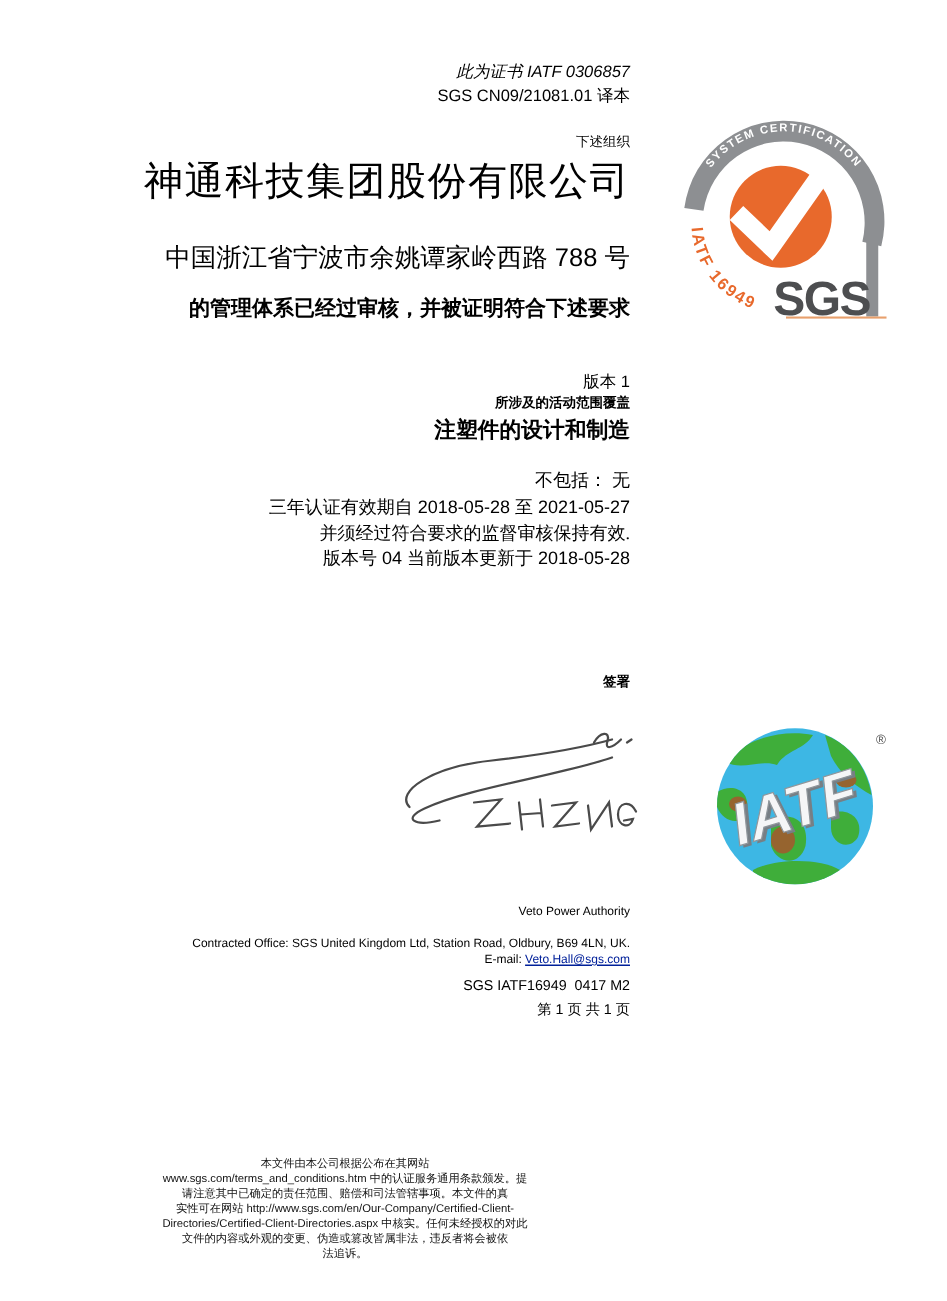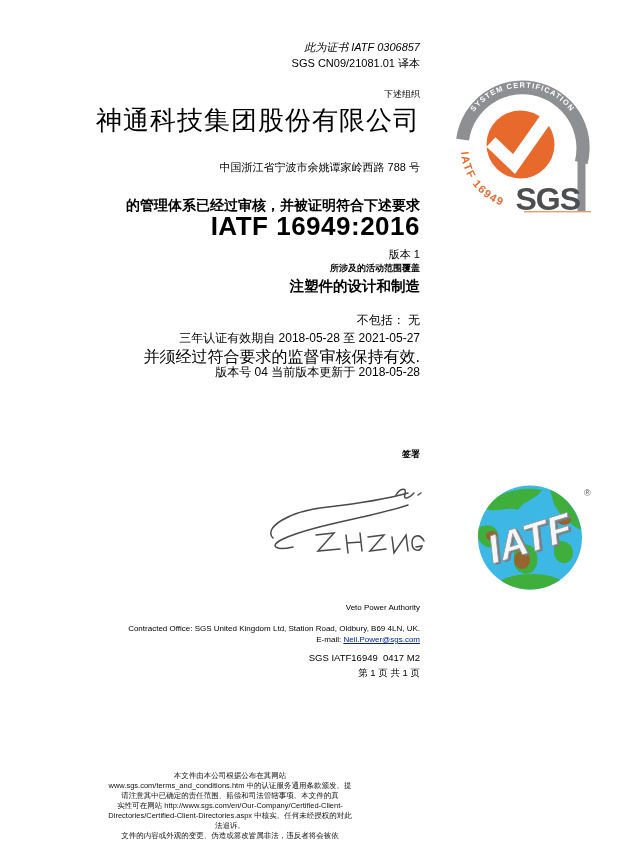--- a/index.html
+++ b/index.html
@@ -7,29 +7,29 @@
     position:relative; width:631px; height:867px; background:#ffffff;
     font-family:"Liberation Sans", sans-serif; color:#000; overflow:hidden;
   }
   .col { position:absolute; left:40px; top:0; width:380px; height:720px; }
   .ln  { position:absolute; right:0; white-space:nowrap; text-align:right; }
 
   .cert-ref        { top:40px;  font-size:11px;font-style:italic; }
   .trans-ref       { top:56px;  font-size:11px; }
   .org-intro       { top:88px;  font-size:9px;  font-weight:normal; }
   .company-name    { top:103px; font-size:26px; letter-spacing:1px; }
-  .address         { top:160px; font-size:11px; }
+  .address         { top:160px; font-size:17px; }
   .audit-statement { top:197px; font-size:14px; font-weight:bold; }
   .standard-name   { top:211px; font-size:26px; font-weight:bold; letter-spacing:0.5px; }
   .version         { top:247px; font-size:11px; }
   .scope-intro     { top:262px; font-size:9px;  font-weight:bold; }
   .scope           { top:277px; font-size:14.5px; font-weight:bold; }
   .exclusions      { top:312px; font-size:12px; }
   .validity-1      { top:330px; font-size:12px; }
-  .validity-2      { top:347px; font-size:16px; }
+  .validity-2      { top:347px; font-size:12px;font-family:Liberation Serif, serif; }
   .validity-3      { top:364px; font-size:12px; }
   .sign-label      { top:448px; font-size:9px; font-weight:bold; }
   .veto            { top:603px; font-size:8px; }
   .office          { top:624px; font-size:8px;text-align:right; }
   .email-line      { top:635px; font-size:8px; }
   .email-line a    { color:#00209a; text-decoration:underline; }
   .doc-code        { top:652px; font-size:9.5px; white-space:pre; }
   .page-info       { top:667px; font-size:9.5px; }
 
   .fineprint {
@@ -45,32 +45,31 @@
 
 <div class="page">
 
   <div class="col">
     <div class="ln cert-ref">此为证书 IATF 0306857</div>
     <div class="ln trans-ref">SGS CN09/21081.01 译本</div>
     <div class="ln org-intro">下述组织</div>
     <div class="ln company-name">神通科技集团股份有限公司</div>
     <div class="ln address">中国浙江省宁波市余姚谭家岭西路 788 号</div>
     <div class="ln audit-statement">的管理体系已经过审核，并被证明符合下述要求</div>
-    <div class="ln standard-name">IATF 16949:2016</div>
     <div class="ln version">版本 1</div>
     <div class="ln scope-intro">所涉及的活动范围覆盖</div>
     <div class="ln scope">注塑件的设计和制造</div>
     <div class="ln exclusions">不包括： 无</div>
     <div class="ln validity-1">三年认证有效期自 2018-05-28 至 2021-05-27</div>
     <div class="ln validity-2">并须经过符合要求的监督审核保持有效.</div>
     <div class="ln validity-3">版本号 04 当前版本更新于 2018-05-28</div>
     <div class="ln sign-label">签署</div>
     <div class="ln veto">Veto Power Authority</div>
     <div class="ln office">Contracted Office: SGS United Kingdom Ltd, Station Road, Oldbury, B69 4LN, UK.</div>
-    <div class="ln email-line"><span>E-mail: </span><a href="#">Neil.Power@sgs.com</a></div>
+    <div class="ln email-line"><span>E-mail: </span><a href="#">Veto.Hall@sgs.com</a></div>
     <div class="ln doc-code">SGS IATF16949  0417 M2</div>
     <div class="ln page-info">第 1 页 共 1 页</div>
   </div>
 
   <div class="badge-wrap">
     <svg width="152" height="142" viewBox="0 0 152 142">
       <defs>
         <path id="arcTextPath" d="M 18.1 39.8 A 60.5 60.5 0 0 1 122.9 39.8" fill="none"></path>
         <path id="schemeTextPath" d="M 8.9 72.3 A 61.5 61.5 0 0 0 59.0 130.3" fill="none"></path>
       </defs>
@@ -136,17 +135,17 @@
       </g>
     </svg>
   </div>
 
   <div class="fineprint">
     <div>本文件由本公司根据公布在其网站</div>
     <div>www.sgs.com/terms_and_conditions.htm 中的认证服务通用条款颁发。提</div>
     <div>请注意其中已确定的责任范围、赔偿和司法管辖事项。本文件的真</div>
     <div>实性可在网站 http://www.sgs.com/en/Our-Company/Certified-Client-</div>
     <div>Directories/Certified-Client-Directories.aspx 中核实。任何未经授权的对此</div>
+    <div>文件的内容或外观的变更、伪造或篡改皆属非法，违反者将会被依</div>
     <div>法追诉。</div>
-    <div>文件的内容或外观的变更、伪造或篡改皆属非法，违反者将会被依</div>
   </div>
 
 </div>
 
 </body></html>

